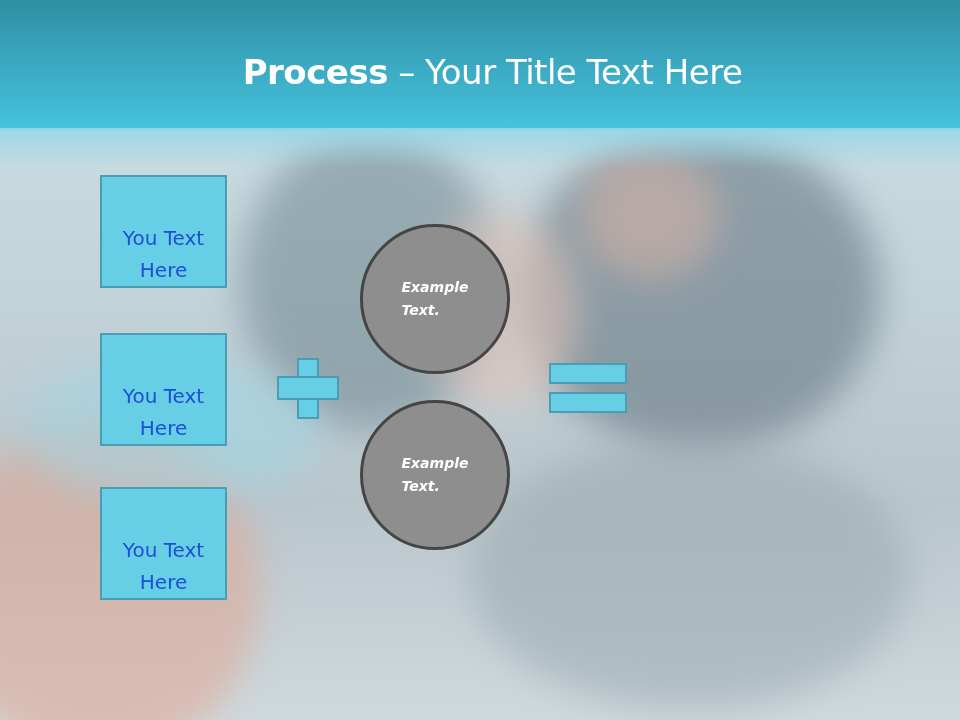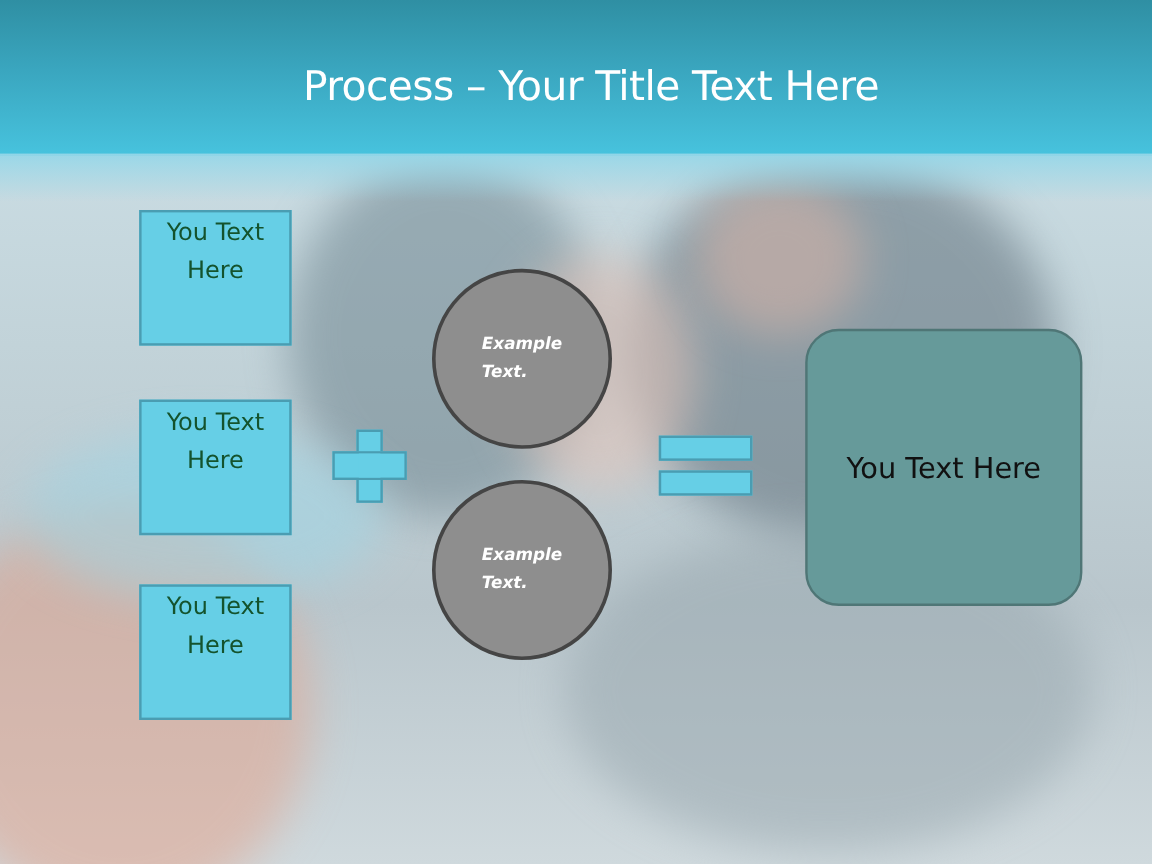--- a/index.html
+++ b/index.html
@@ -6,24 +6,24 @@
   body { width: 960px; height: 720px; overflow: hidden; position: relative; font-family: "Liberation Sans", "DejaVu Sans", sans-serif; }
   .slide { position: absolute; left: 0; top: 0; width: 960px; height: 720px; overflow: hidden;
     background: linear-gradient(180deg, #cfe3ea 0%, #c2d3d9 40%, #b9c6cc 70%, #cfd9dd 100%); }
   
   .bg-blob { position: absolute; border-radius: 50%; filter: blur(18px); opacity: 0.55; }
   .header { position: absolute; left: 0; top: 0; width: 960px; height: 130px;
     background: linear-gradient(180deg, #2f8fa3 0%, #3aa6bf 45%, #47c3de 100%); }
   .header-fade { position: absolute; left: 0; top: 128px; width: 960px; height: 40px;
     background: linear-gradient(180deg, rgba(150,215,232,0.95) 0%, rgba(190,225,235,0.0) 100%); }
   .title { position: absolute; left: 0; top: 52px; width: 985px; text-align: center; color: #ffffff; font-size: 34px; font-family: "DejaVu Sans", sans-serif; letter-spacing: -0.5px; }
-  .title b { font-weight: normal; }
+  .title b { font-weight: bold; }
   .title .light { font-weight: normal; }
-  .box { position: absolute; left: 116px; width: 127px; height: 113px; background: #66cfe6; border: 2px solid #4a9db2; box-sizing: border-box;
-    display: flex; align-items: flex-start; justify-content: center; text-align: center; color: #14532d; font-size: 20px; line-height: 32px; font-family: "DejaVu Sans", sans-serif; }
+  .box { position: absolute; left: 100px; width: 127px; height: 113px; background: #66cfe6; border: 2px solid #4a9db2; box-sizing: border-box;
+    display: flex; align-items: flex-end; justify-content: center; text-align: center; color: #1d4ed8; font-size: 20px; line-height: 32px; font-family: "DejaVu Sans", sans-serif; }
   .plus-v { position: absolute; left: 297px; top: 358px; width: 22px; height: 61px; background: #66cfe6; border: 2px solid #4a9db2; box-sizing: border-box; }
   .plus-h { position: absolute; left: 277px; top: 376px; width: 62px; height: 24px; background: #66cfe6; border: 2px solid #4a9db2; box-sizing: border-box; }
   .plus-h-in { position: absolute; left: 299px; top: 378px; width: 18px; height: 20px; background: #66cfe6; }
   .circle { position: absolute; left: 360px; width: 150px; height: 150px; border-radius: 50%; background: #8e8e8e; border: 3px solid #454545; box-sizing: border-box;
     display: flex; align-items: center; justify-content: center; color: #ffffff; font-style: italic; font-weight: bold; font-size: 14px; line-height: 23px; font-family: "DejaVu Sans", sans-serif; }
   .eq { position: absolute; left: 549px; width: 78px; height: 21px; background: #66cfe6; border: 2px solid #4a9db2; box-sizing: border-box; }
   .result { position: absolute; left: 671px; top: 274px; width: 231px; height: 231px; background: #669a9a; border: 2px solid #4f7676; border-radius: 28px; box-sizing: border-box;
     display: flex; align-items: center; justify-content: center; color: #111111; font-size: 24px; font-family: "DejaVu Sans", sans-serif; }
 </style>
 </head>
@@ -80,16 +80,13 @@
         <div>Example</div>
         <div>Text.</div>
       </div>
   </div>
 
   <div>
     <div class="eq" style="top:363px;"></div>
     <div class="eq" style="top:392px;"></div>
   </div>
 
-  <div class="result">
-    <span>You Text Here</span>
-  </div>
 </div>
 
 </body></html>

